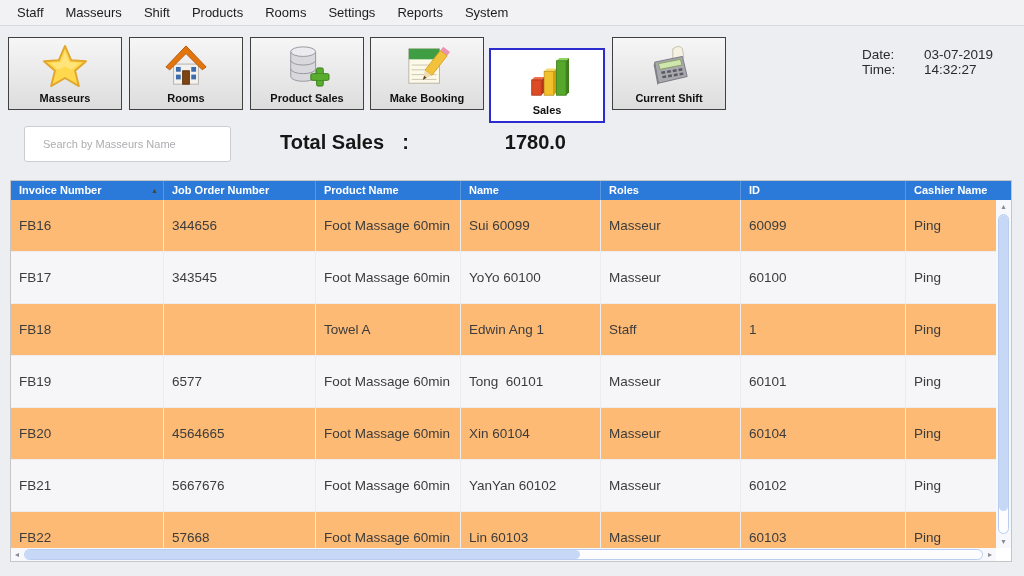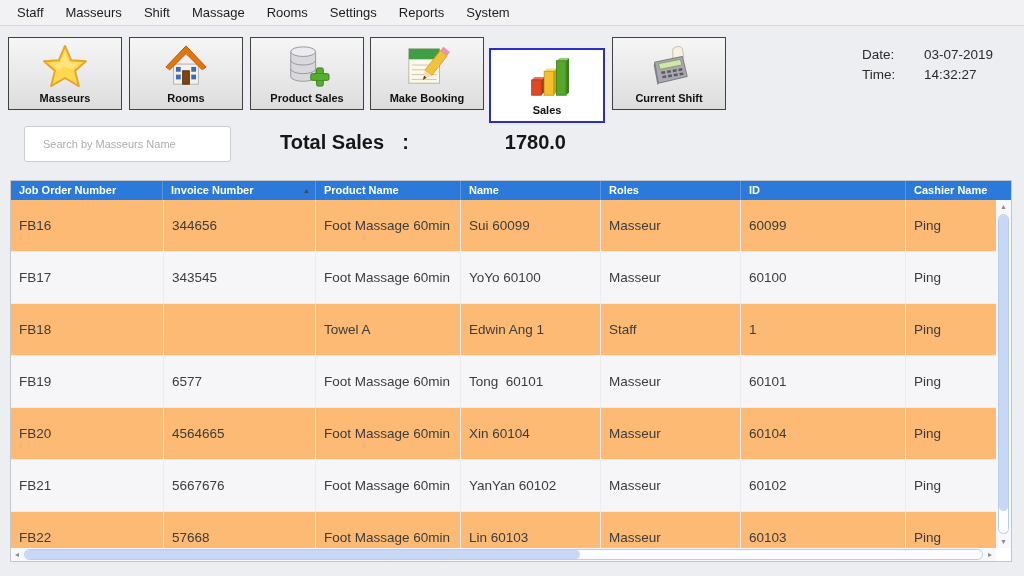--- a/index.html
+++ b/index.html
@@ -28,21 +28,21 @@
     padding-bottom: 5px;
   }
   .tbtn .icn { position: absolute; top: 6px; left: 50%; transform: translateX(-50%); }
   .tbtn .lbl { font-size: 11px; font-weight: bold; color: #101010; }
   .tbtn.selected {
     background: #ffffff; border: 2px solid #2b2bd0; top: 48px; height: 75px; width: 116px;
   }
   
   .datetime {
     position: absolute; left: 862px; top: 47px;
-    display: grid; grid-template-columns: 62px auto; row-gap: 5px;
+    display: grid; grid-template-columns: 62px auto; 
     font-size: 13.5px; color: #2a2a2a;
   }
   
   .search {
     position: absolute; left: 24px; top: 126px; width: 207px; height: 36px;
     border: 1px solid #cdcdd1; border-radius: 3px; background: #fff;
     font-family: "Liberation Sans", sans-serif;
     font-size: 11px; color: #444; padding: 0 18px; outline: none;
   }
   .search::placeholder { color: #adadb2; }
@@ -118,21 +118,21 @@
     background: #c7d7f6; border-radius: 5px;
   }
 </style>
 </head>
 <body>
 
 <div class="menubar">
   <span class="mitem">Staff</span>
   <span class="mitem">Masseurs</span>
   <span class="mitem">Shift</span>
-  <span class="mitem">Massage</span>
+  <span class="mitem">Products</span>
   <span class="mitem">Rooms</span>
   <span class="mitem">Settings</span>
   <span class="mitem">Reports</span>
   <span class="mitem">System</span>
 </div>
 
 <div class="tbtn" style="left:8px">
   <span class="icn">
     <svg width="46" height="44" viewBox="0 0 48 46">
       <polygon points="24,2 30.5,17 46,18 34.5,28 38.5,44 24,35.5 9.5,44 13.5,28 2,18 17.5,17" fill="#ffd84d" stroke="#e2a62c" stroke-width="2" stroke-linejoin="round"></polygon>
@@ -243,25 +243,25 @@
 <input class="search" type="text" placeholder="Search by Masseurs Name" style="">
 
 <div class="totalrow">
   <span>Total Sales</span>
   <span class="colon">:</span>
   <span class="tval">1780.0</span>
 </div>
 
 <div class="grid">
   <div class="ghead">
-    <div class="hcell w1">Job Order Number</div>
     <div class="hcell w0">
       <span>Invoice Number</span>
       <span class="sort">▲</span>
     </div>
+    <div class="hcell w1">Job Order Number</div>
     <div class="hcell w2">Product Name</div>
     <div class="hcell w3">Name</div>
     <div class="hcell w4">Roles</div>
     <div class="hcell w5">ID</div>
     <div class="hcell w6">Cashier Name</div>
   </div>
 
   <div class="gbody">
       <div class="trow">
         <div class="tcell w0">FB16</div>

